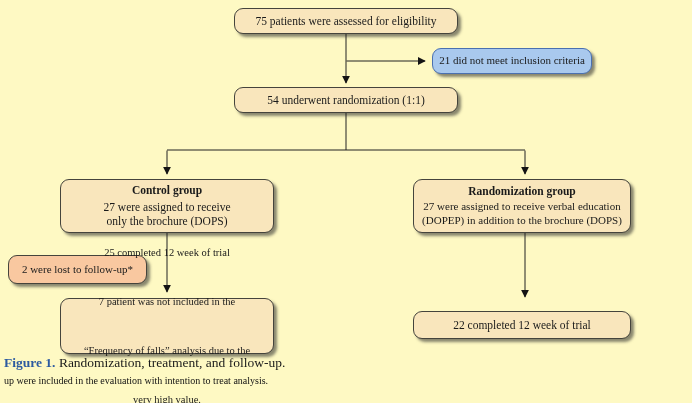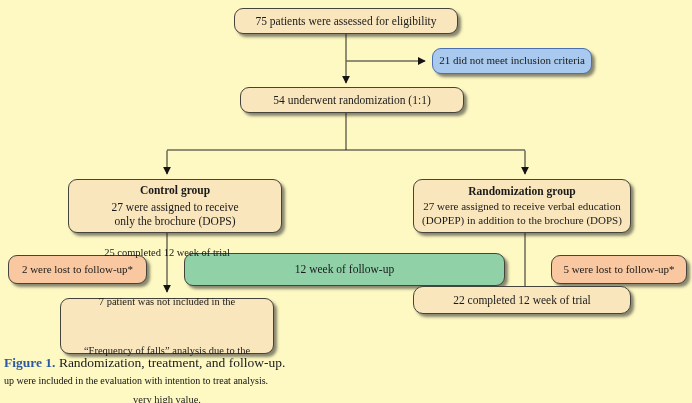--- a/index.html
+++ b/index.html
@@ -52,56 +52,50 @@
   </svg>
 
   <div class="node tan" style="left:234px;top:8px;width:224px;height:26px;">
     <span class="line">75 patients were assessed for eligibility</span>
   </div>
 
   <div class="node blue" style="left:432px;top:48px;width:160px;height:26px;font-size:11px;">
     <span class="line">21 did not meet inclusion criteria</span>
   </div>
 
-  <div class="node tan" style="left:240px;top:87px;width:224px;height:26px;">
+  <div class="node tan" style="left:234px;top:87px;width:224px;height:26px;">
     <span class="line">54 underwent randomization (1:1)</span>
   </div>
 
-  <div class="node tan" style="left:68px;top:179px;width:214px;height:54px;">
+  <div class="node tan" style="left:60px;top:179px;width:214px;height:54px;">
     <span class="group-title">Control group</span>
     <span class="line">27 were assigned to receive</span>
     <span class="line">only the brochure (DOPS)</span>
   </div>
 
   <div class="node tan" style="left:413px;top:179px;width:218px;height:54px;font-size:11px;">
     <span class="group-title" style="font-size:11.5px;">Randomization group</span>
     <span class="line">27 were assigned to receive verbal education</span>
     <span class="line">(DOPEP) in addition to the brochure (DOPS)</span>
   </div>
 
   <div class="node orange" style="left:8px;top:255px;width:139px;height:29px;font-size:11px;">
     <span class="line">2 were lost to follow-up*</span>
   </div>
 
-  <div class="node green" style="left:184px;top:253px;width:321px;height:33px;">
-    <span class="line">12 week of follow-up</span>
-  </div>
 
-  <div class="node orange" style="left:551px;top:255px;width:136px;height:29px;font-size:11px;">
-    <span class="line">5 were lost to follow-up*</span>
-  </div>
 
   <div class="node tan small" style="left:60px;top:298px;width:214px;height:56px;gap:36px;">
     <span class="line">25 completed 12 week of trial</span>
     <span class="line">7 patient was not included in the</span>
     <span class="line">“Frequency of falls” analysis due to the</span>
     <span class="line">very high value.</span>
   </div>
 
-  <div class="node tan" style="left:413px;top:286px;width:218px;height:28px;border-radius:10px;">
+  <div class="node tan" style="left:413px;top:311px;width:218px;height:28px;">
     <span class="line">22 completed 12 week of trial</span>
   </div>
 
   <div class="caption">
     <span class="fig-label">Figure 1.</span>
     <span>Randomization, treatment, and follow-up.</span>
   </div>
 
   <div class="footnote">
     <span class="line">up were included in the evaluation with intention to treat analysis.</span>

